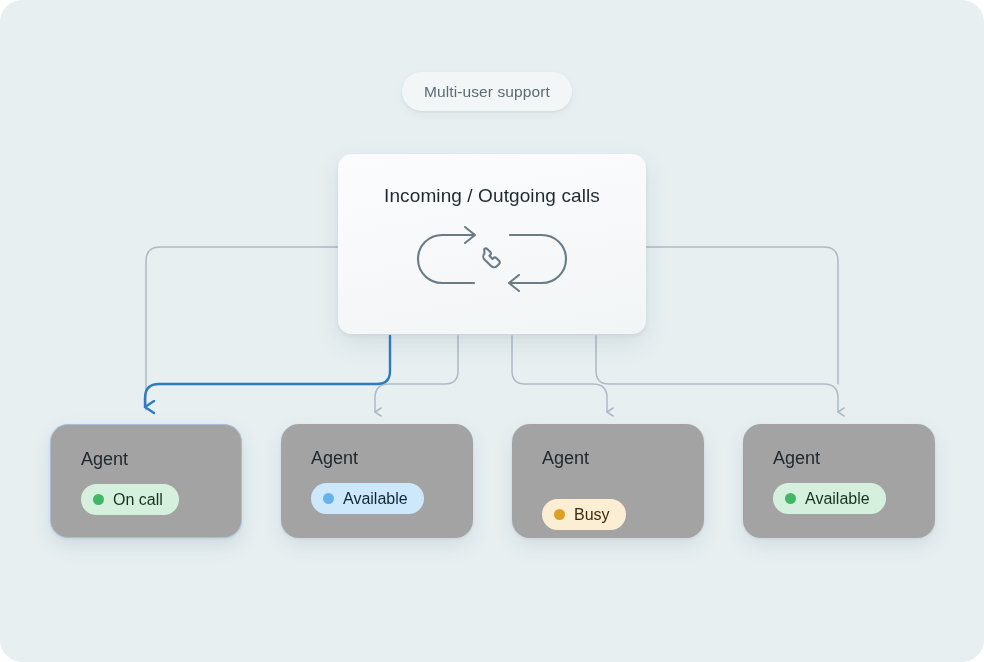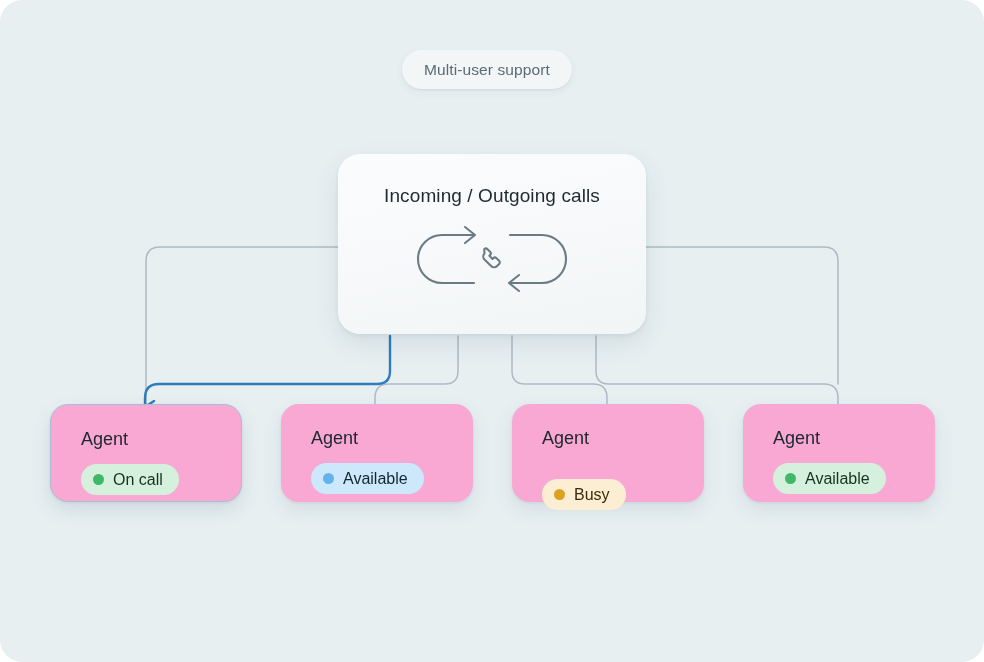--- a/index.html
+++ b/index.html
@@ -31,21 +31,21 @@
     top: 0;
     width: 984px;
     height: 662px;
     pointer-events: none;
   }
 
   
   .chip {
     position: absolute;
     left: 402px;
-    top: 50px;
+    top: 72px;
     height: 39px;
     padding: 0 22px;
     display: flex;
     align-items: center;
     justify-content: center;
     background: #f3f6f7;
     border-radius: 20px;
     color: #5b6b73;
     font-size: 15.5px;
     letter-spacing: .1px;
@@ -55,45 +55,45 @@
   }
 
   
   .hub {
     position: absolute;
     left: 338px;
     top: 154px;
     width: 308px;
     height: 180px;
     background: linear-gradient(170deg,#fbfcfd 0%,#f2f5f6 100%);
-    border-radius: 22px;
+    border-radius: 14px;
     box-shadow: 0 2px 4px rgba(40,70,90,.07),
                 0 10px 26px rgba(40,70,90,.10);
     display: flex;
     flex-direction: column;
     align-items: center;
   }
   .hub-title {
     margin-top: 31px;
     font-size: 19px;
     color: #1f2a30;
     letter-spacing: .1px;
     white-space: nowrap;
   }
   .hub-icon {
     margin-top: 16px;
   }
 
   
   .agent {
     position: absolute;
-    top: 404px;
+    top: 424px;
     width: 192px;
-    height: 98px;
-    background: #f9a8d4;
+    height: 114px;
+    background: #a3a3a3;
     border-radius: 18px;
     box-shadow: 0 1px 3px rgba(40,70,90,.08),
                 0 8px 20px rgba(40,70,90,.10);
     box-sizing: border-box;
   }
   .agent.active {
     border: 1.6px solid #a8bdd8;
     box-shadow: 0 1px 3px rgba(40,70,90,.08),
                 0 8px 20px rgba(40,70,90,.12);
   }

